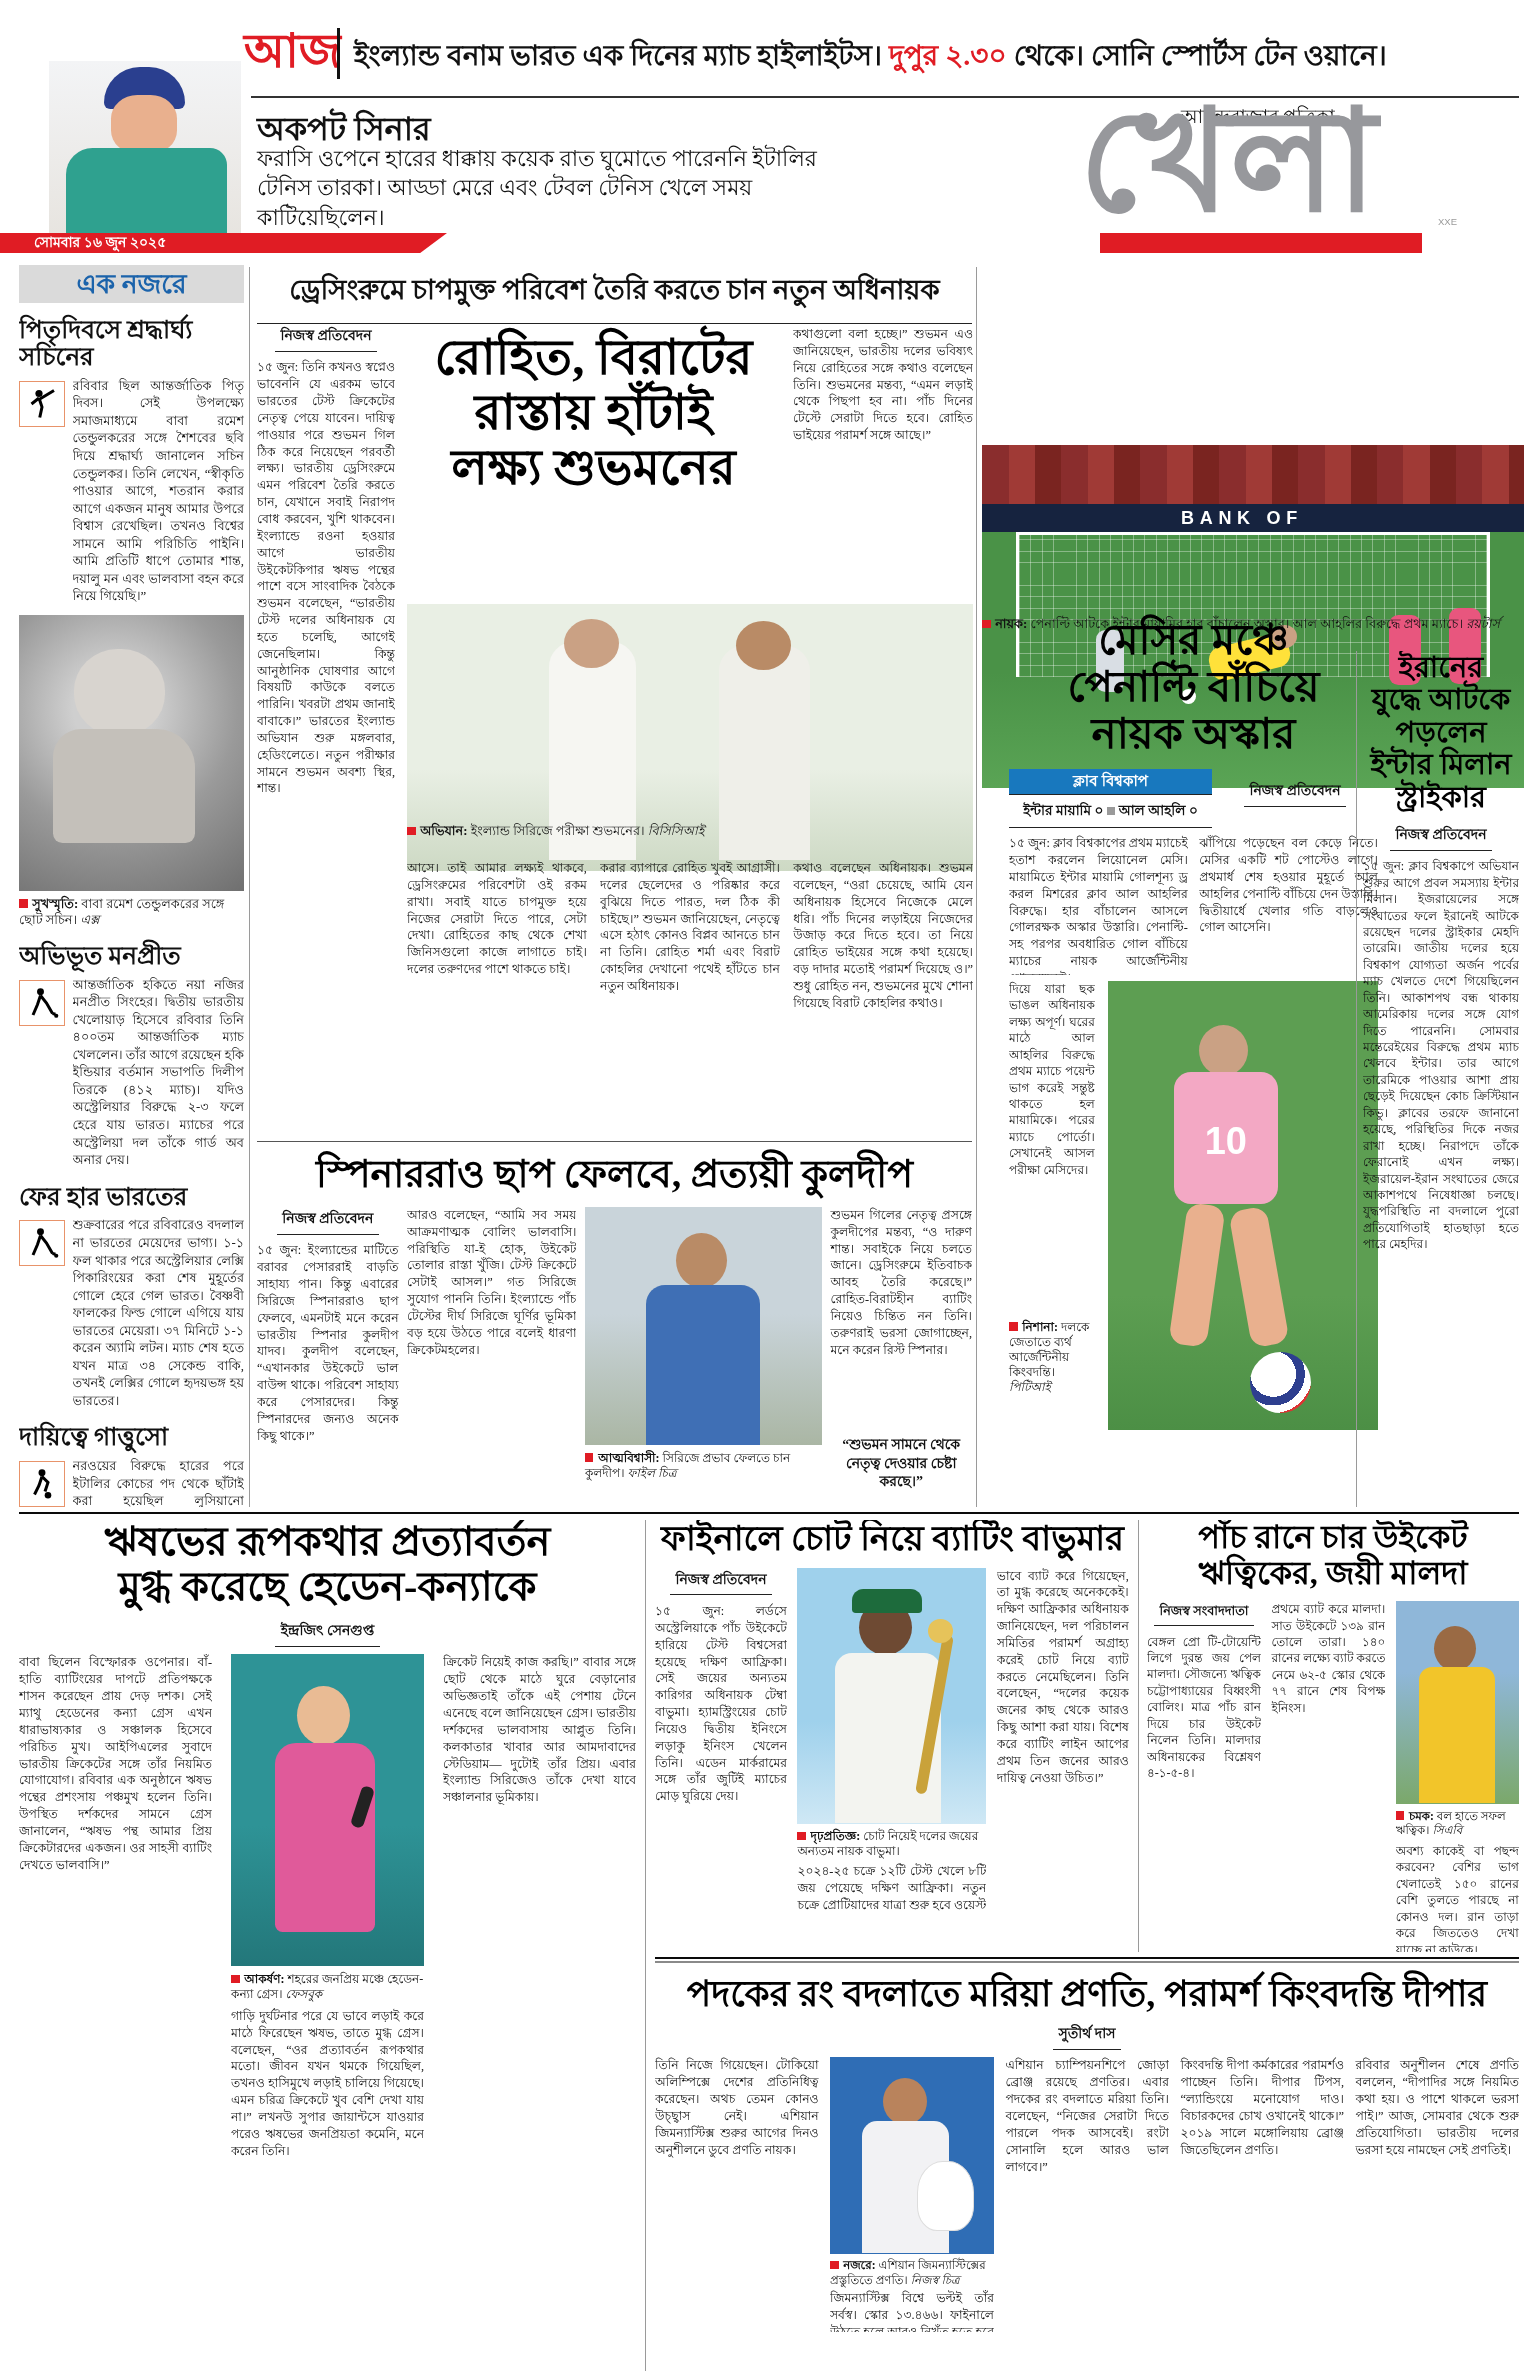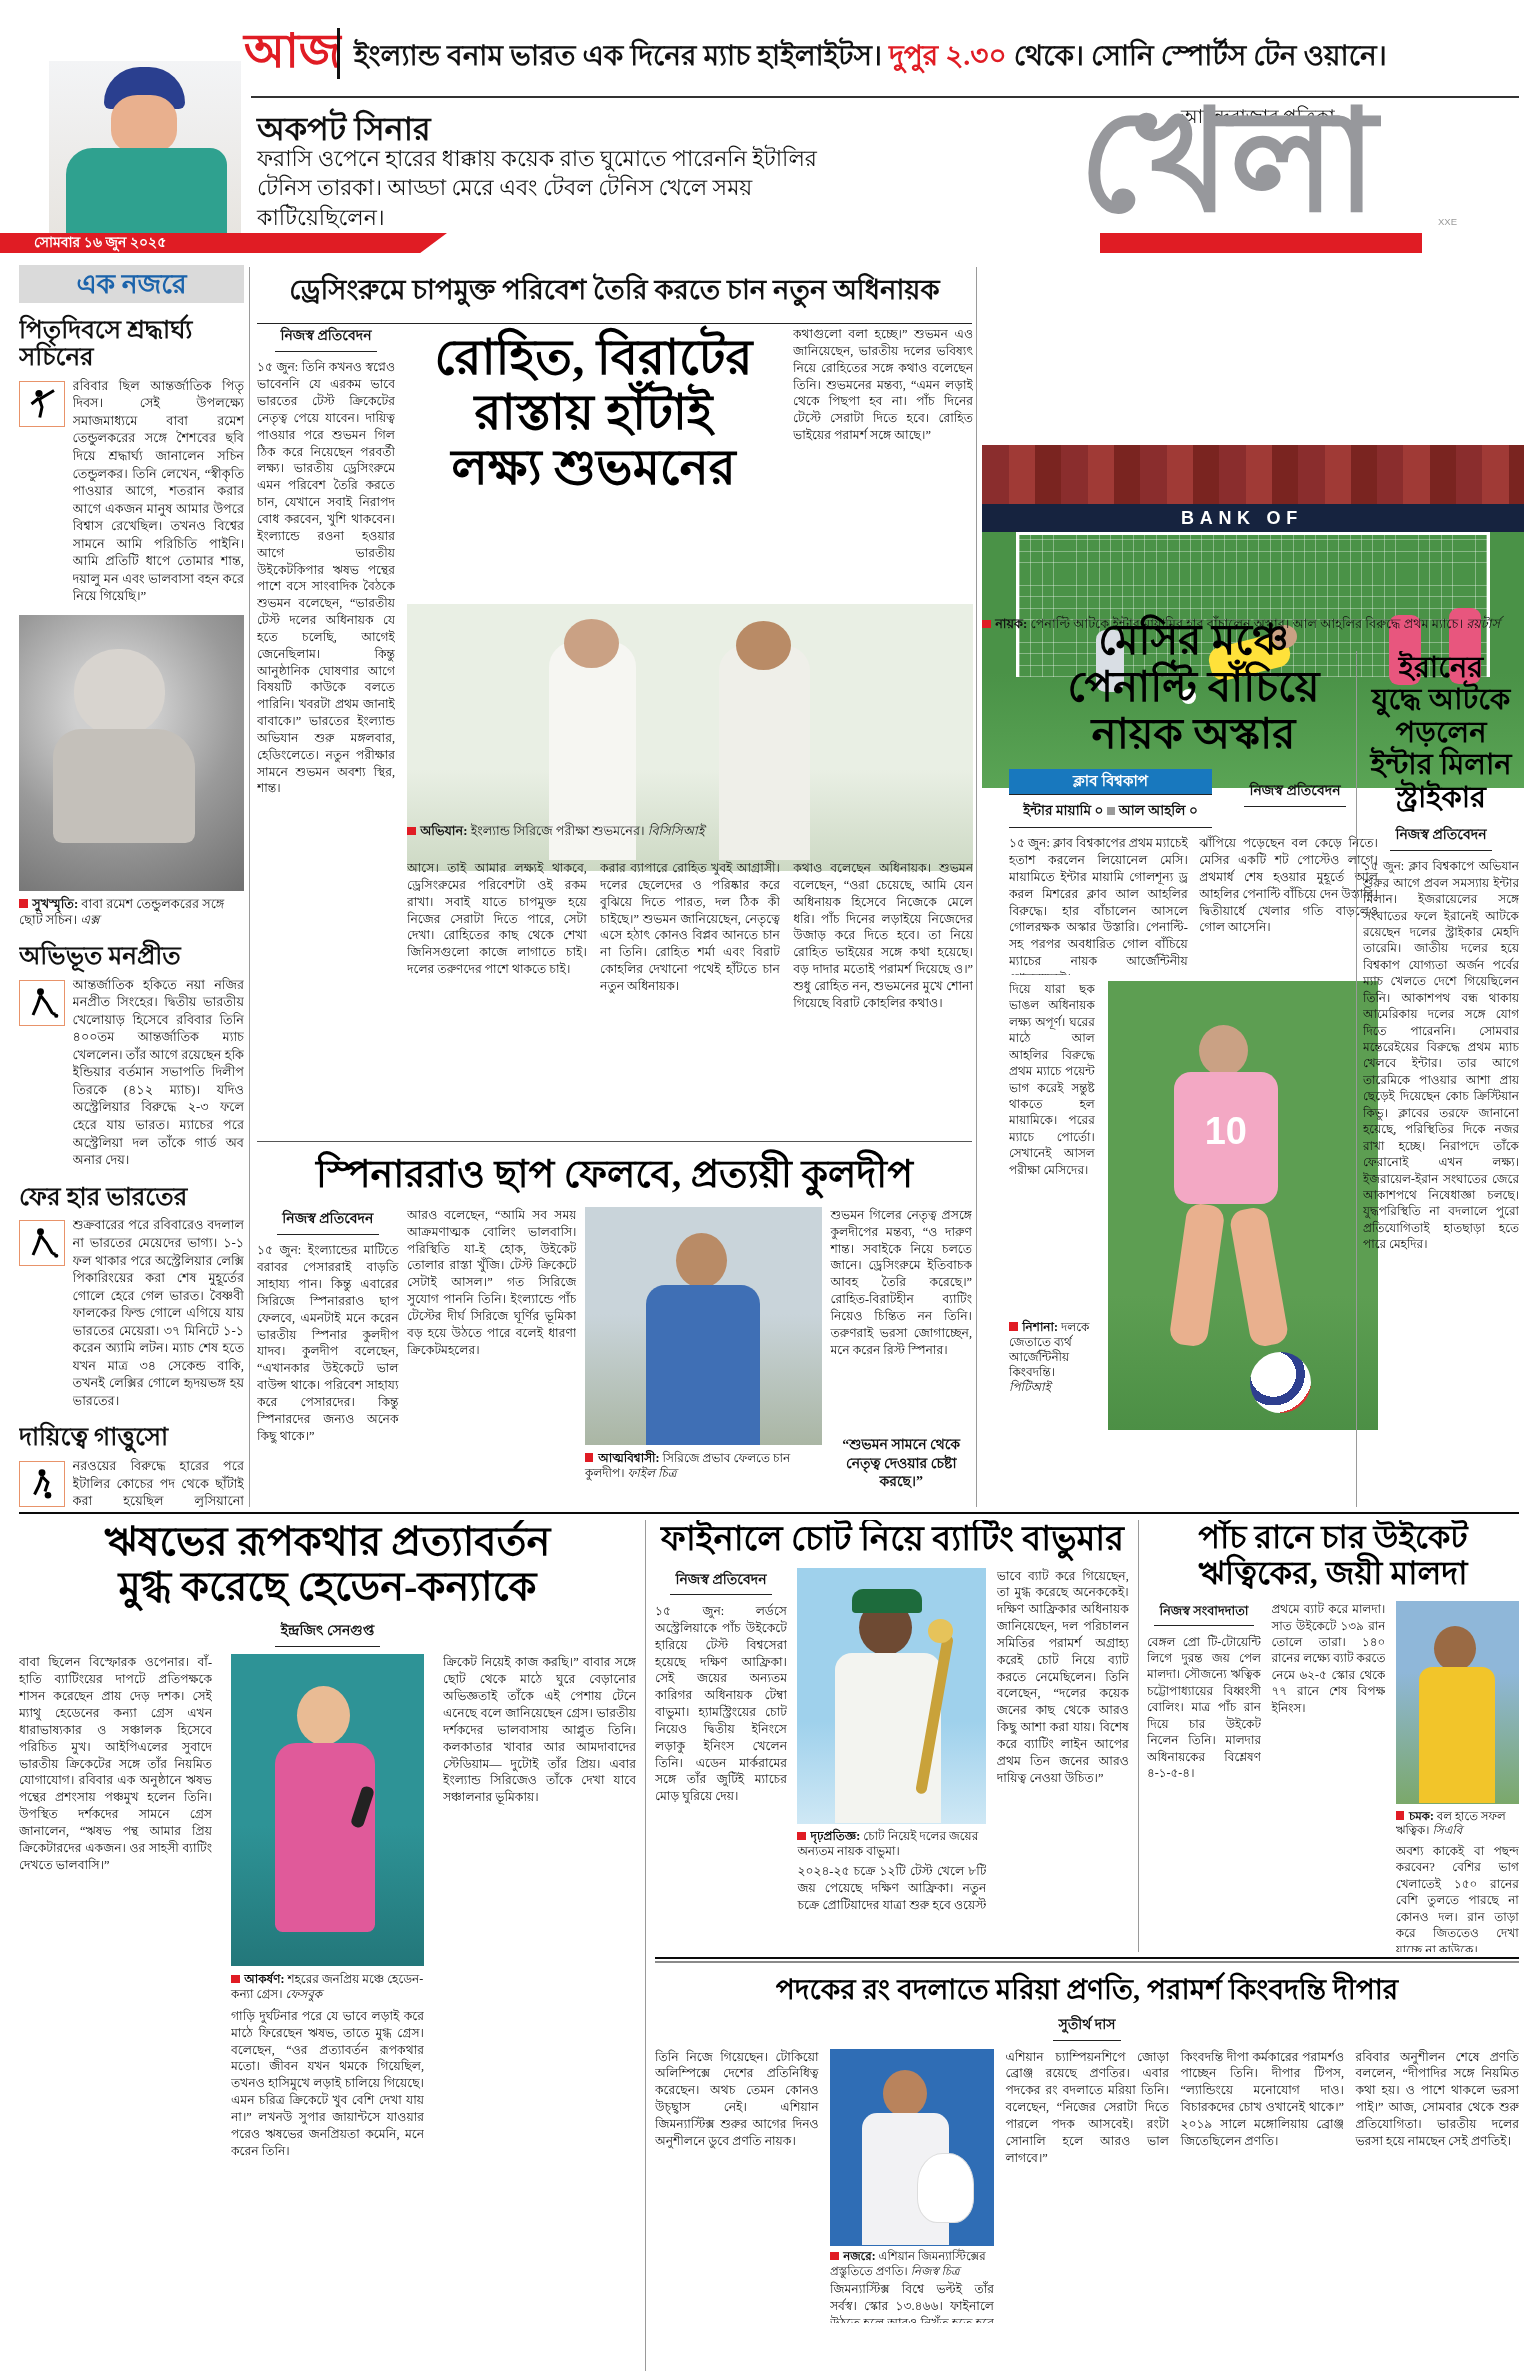--- a/index.html
+++ b/index.html
@@ -203,21 +203,21 @@
     <div class="row" style="gap:13px;margin-top:5.7px;">
       <div style="width:87px;">
         <div class="bt" style="font-size:12px;height:331px;">দিয়ে যারা ছক ভাঙল অধিনায়ক লক্ষ্য অপূর্ণ। ঘরের মাঠে আল আহলির বিরুদ্ধে প্রথম ম্যাচে পয়েন্ট ভাগ করেই সন্তুষ্ট থাকতে হল মায়ামিকে। পরের ম্যাচে পোর্তো। সেখানেই আসল পরীক্ষা মেসিদের।</div>
         <div class="cap" style="margin-top:7.6px;font-size:12px;">
           <span class="sq"></span><b>নিশানা:</b><span> দলকে জেতাতে ব্যর্থ আর্জেন্টিনীয় কিংবদন্তি। </span><i>পিটিআই</i>
         </div>
       </div>
       <div class="ph" style="width:274px;height:449px;background:linear-gradient(180deg,#5d9e52 0 70%,#4c8f45 100%);">
         <div class="abs" style="left:91px;top:44px;width:49px;height:51px;background:#caa184;border-radius:50%;"></div>
         <div class="abs" style="left:66px;top:91px;width:104px;height:132px;background:#f3a8c4;border-radius:17px;">
-          <div style="color:#fff;font-family:'Liberation Sans',sans-serif;font-weight:bold;font-size:38px;text-align:center;padding-top:38px;">10</div>
+          <div style="color:#fff;font-family:'Liberation Sans',sans-serif;font-weight:bold;font-size:38px;text-align:center;padding-top:48px;">10</div>
         </div>
         <div class="abs" style="left:70px;top:223px;width:38px;height:142px;background:#e9b08e;border-radius:15px;transform:rotate(8deg);"></div>
         <div class="abs" style="left:132px;top:227px;width:38px;height:138px;background:#e9b08e;border-radius:15px;transform:rotate(-10deg);"></div>
         <div class="abs" style="left:142px;top:371px;width:61px;height:61px;background:radial-gradient(circle at 38% 36%,#fff 0 42%,#2e3f8f 42% 58%,#fff 58% 72%,#d33 72% 100%);border-radius:50%;"></div>
       </div>
     </div>
   </div>
 
   <div class="abs vr" style="left:1356px;top:651px;height:856px;"></div>
 
@@ -324,21 +324,21 @@
           <span class="sq"></span><b>চমক:</b><span> বল হাতে সফল ঋত্বিক। </span><i>সিএবি</i>
         </div>
         <div class="bt" style="font-size:12px;height:114px;margin-top:3.8px;">অবশ্য কাকেই বা পছন্দ করবেন? বেশির ভাগ খেলাতেই ১৫০ রানের বেশি তুলতে পারছে না কোনও দল। রান তাড়া করে জিততেও দেখা যাচ্ছে না কাউকে।</div>
       </div>
     </div>
   </div>
 
   <div class="abs" style="left:655px;top:1957px;width:864px;height:414px;overflow:hidden;">
     <div class="band-rule"></div>
     <div class="gray-rule"></div>
-    <div class="head" style="font-size:28px;margin-top:11.4px;">পদকের রং বদলাতে মরিয়া প্রণতি, পরামর্শ কিংবদন্তি দীপার</div>
+    <div class="head" style="font-size:36px;margin-top:11.4px;">পদকের রং বদলাতে মরিয়া প্রণতি, পরামর্শ কিংবদন্তি দীপার</div>
     <div class="byline" style="margin-top:7.6px;">সুতীর্থ দাস</div>
     <div class="row" style="gap:11.4px;">
       <div class="bt" style="width:164px;height:284px;">তিনি নিজে গিয়েছেন। টোকিয়ো অলিম্পিক্সে দেশের প্রতিনিধিত্ব করেছেন। অথচ তেমন কোনও উচ্ছ্বাস নেই। এশিয়ান জিমন্যাস্টিক্স শুরুর আগের দিনও অনুশীলনে ডুবে প্রণতি নায়ক।</div>
       <div style="width:164px;">
         <div class="ph" style="width:164px;height:197px;background:linear-gradient(180deg,#2f6db5 0 100%);">
           <div class="abs" style="left:53px;top:21px;width:44px;height:47px;background:#b9835c;border-radius:50%;"></div>
           <div class="abs" style="left:32px;top:64px;width:87px;height:132px;background:#f2f2f4;border-radius:15px 15px 0 0;"></div>
           <div class="abs" style="left:87px;top:104px;width:55px;height:68px;background:#fff;border-radius:45% 45% 35% 35%;border:0.9px solid #ddd;"></div>
         </div>
         <div class="cap" style="margin-top:4.7px;font-size:11.7px;">

